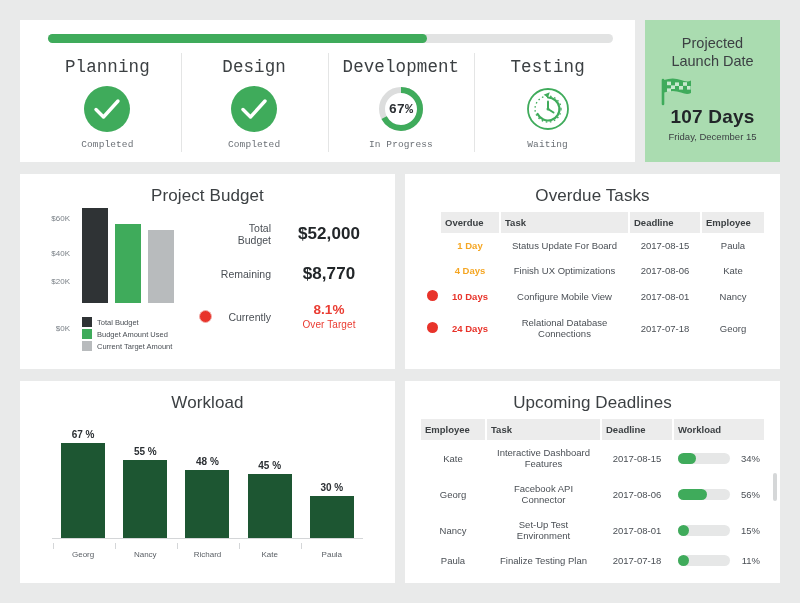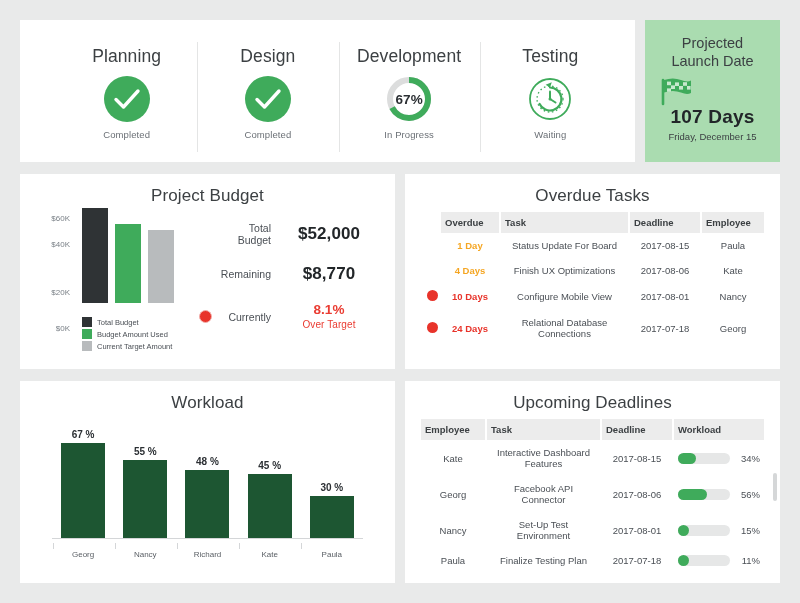--- a/index.html
+++ b/index.html
@@ -14,21 +14,21 @@
     padding: 20px;
     display: flex; flex-direction: column;
     gap: 12px;
   }
 
   
   .header-row { display: flex; gap: 10px; height: 142px; }
   .header-main {
     flex: 1; background: #ffffff;
     padding: 12px 14px 0 14px;
-    display: flex; flex-direction: row;
+    display: flex; flex-direction: column; font-family: Liberation Mono, monospace;
   }
   .progress-track {
     height: 9px; background: #e2e3e3; border-radius: 5px;
     margin: 2px 8px 0 14px; position: relative;
   }
   .progress-fill {
     position: absolute; left: 0; top: 0; bottom: 0;
     background: #3fab5b; border-radius: 5px;
   }
   .stages { flex: 1; display: flex; margin-top: 8px; }
@@ -280,22 +280,22 @@
   </div>
 
   <div class="grid-row">
 
     <div class="panel">
       <div class="panel-title">Project Budget</div>
       <div class="budget-body">
         <div class="budget-chart">
           <div class="axis-labels" id="budgetAxis">
               <div class="axis-label" style="top: 110px;">$0K</div>
-              <div class="axis-label" style="top: 74px; text-align: center;">$20K</div>
-              <div class="axis-label" style="top: 26px;">$40K</div>
+              <div class="axis-label" style="top: 63px; text-align: center;">$20K</div>
+              <div class="axis-label" style="top: 35px;">$40K</div>
               <div class="axis-label" style="top: 0px;">$60K</div>
             </div>
           <div class="bars" id="budgetBars">
               <div class="bar" style="height: 95.3333px; background: rgb(47, 51, 53);"></div>
               <div class="bar" style="height: 79.255px; background: rgb(63, 171, 91);"></div>
               <div class="bar" style="height: 73.3333px; background: rgb(184, 187, 189);"></div>
             </div>
           <div class="legend" id="budgetLegend">
               <div class="legend-item">
                 <span class="legend-swatch" style="background:#2f3335"></span>

